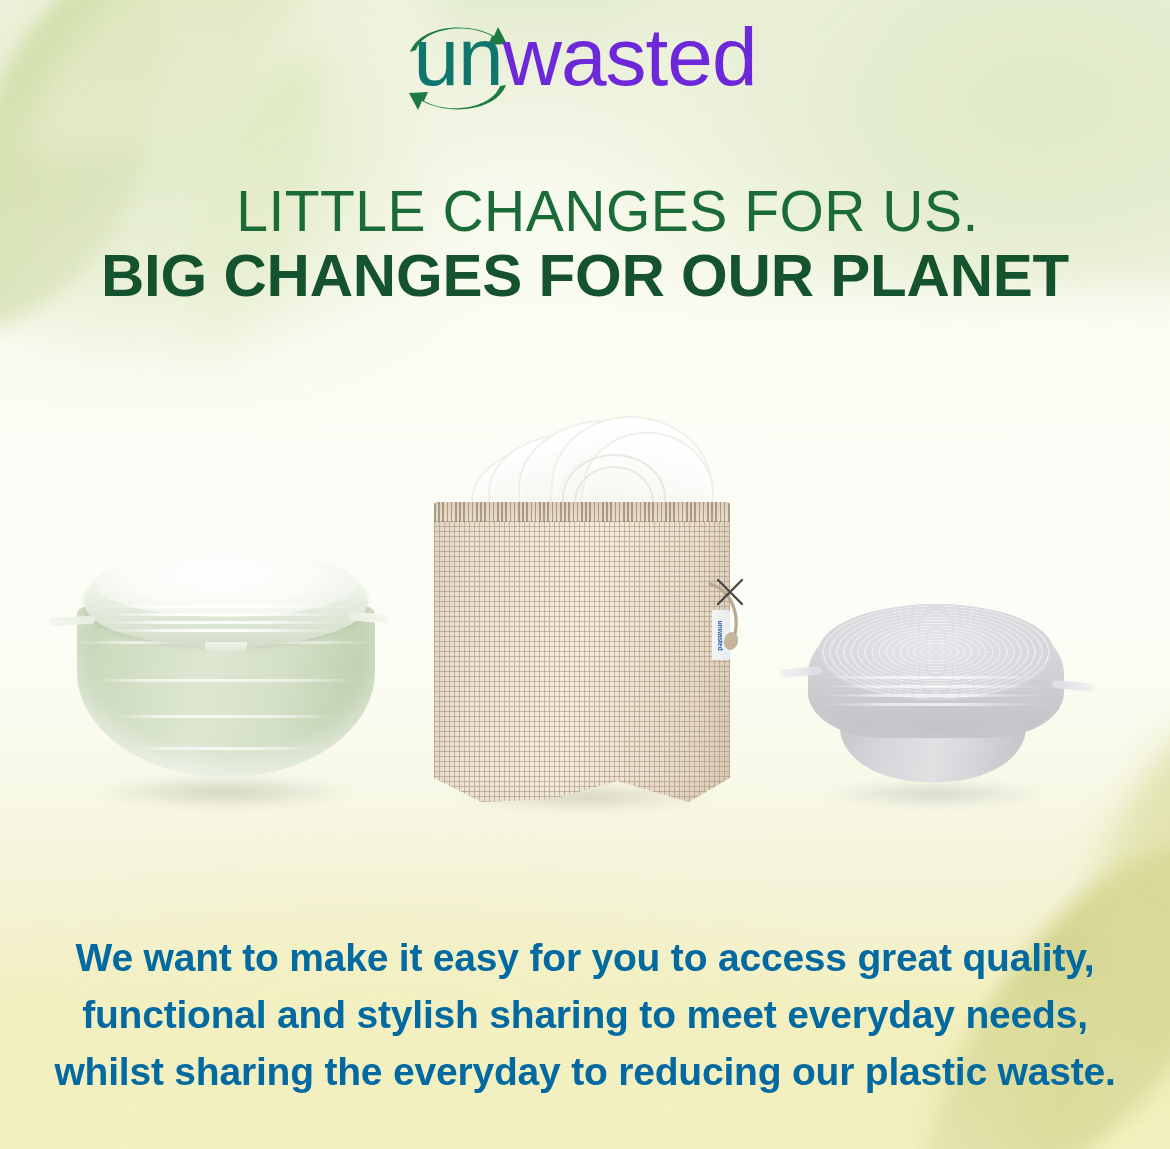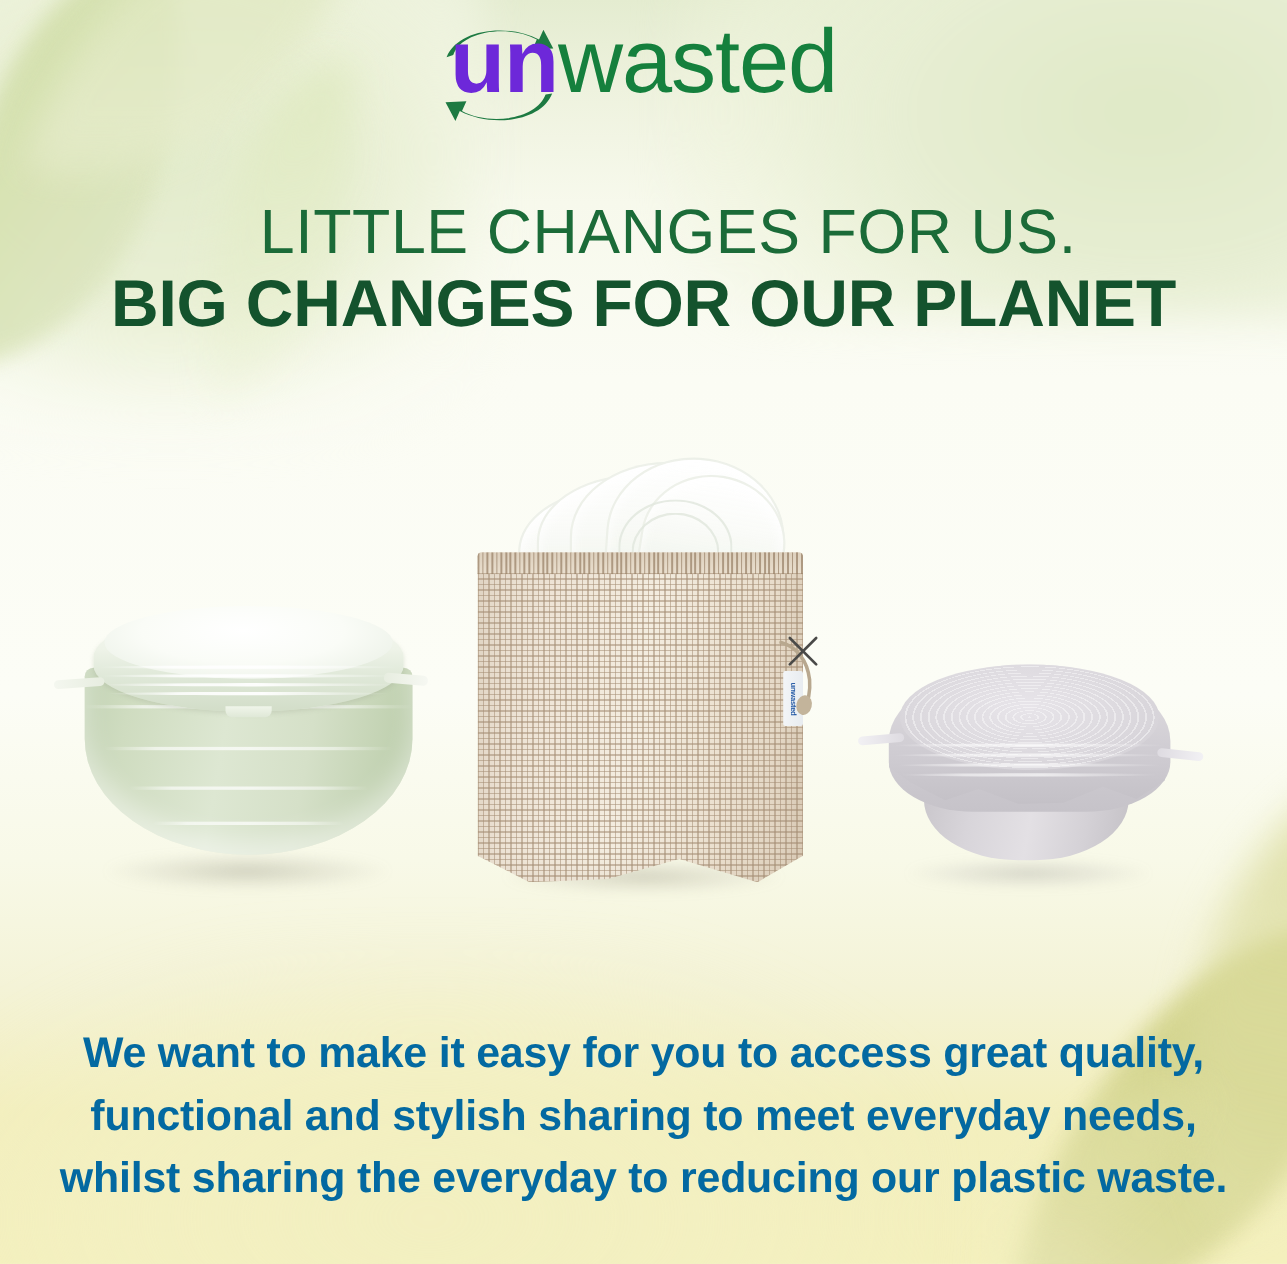--- a/index.html
+++ b/index.html
@@ -109,31 +109,31 @@
     height:100px;
   }
   .logo-cycle {
     position:absolute;
     left:-9px; top:4px;
     width:108px; height:98px;
     pointer-events:none;
   }
   .logo-un {
     font-size:82px;
-    font-weight:bold;
+    font-weight:normal;
     letter-spacing:-1px;
-    color:#6d28d9;
+    color:#0f766e;
     line-height:1;
     position:relative; z-index:2;
   }
   .logo-wasted {
     font-size:82px;
     font-weight:300;
     letter-spacing:-1px;
-    color:#15803d;
+    color:#6d28d9;
     line-height:1;
     position:relative; z-index:2;
   }
 
   
   .headline {
     position:absolute; top:182px; left:0; right:0;
     text-align:center;
   }
   .headline-1 {

